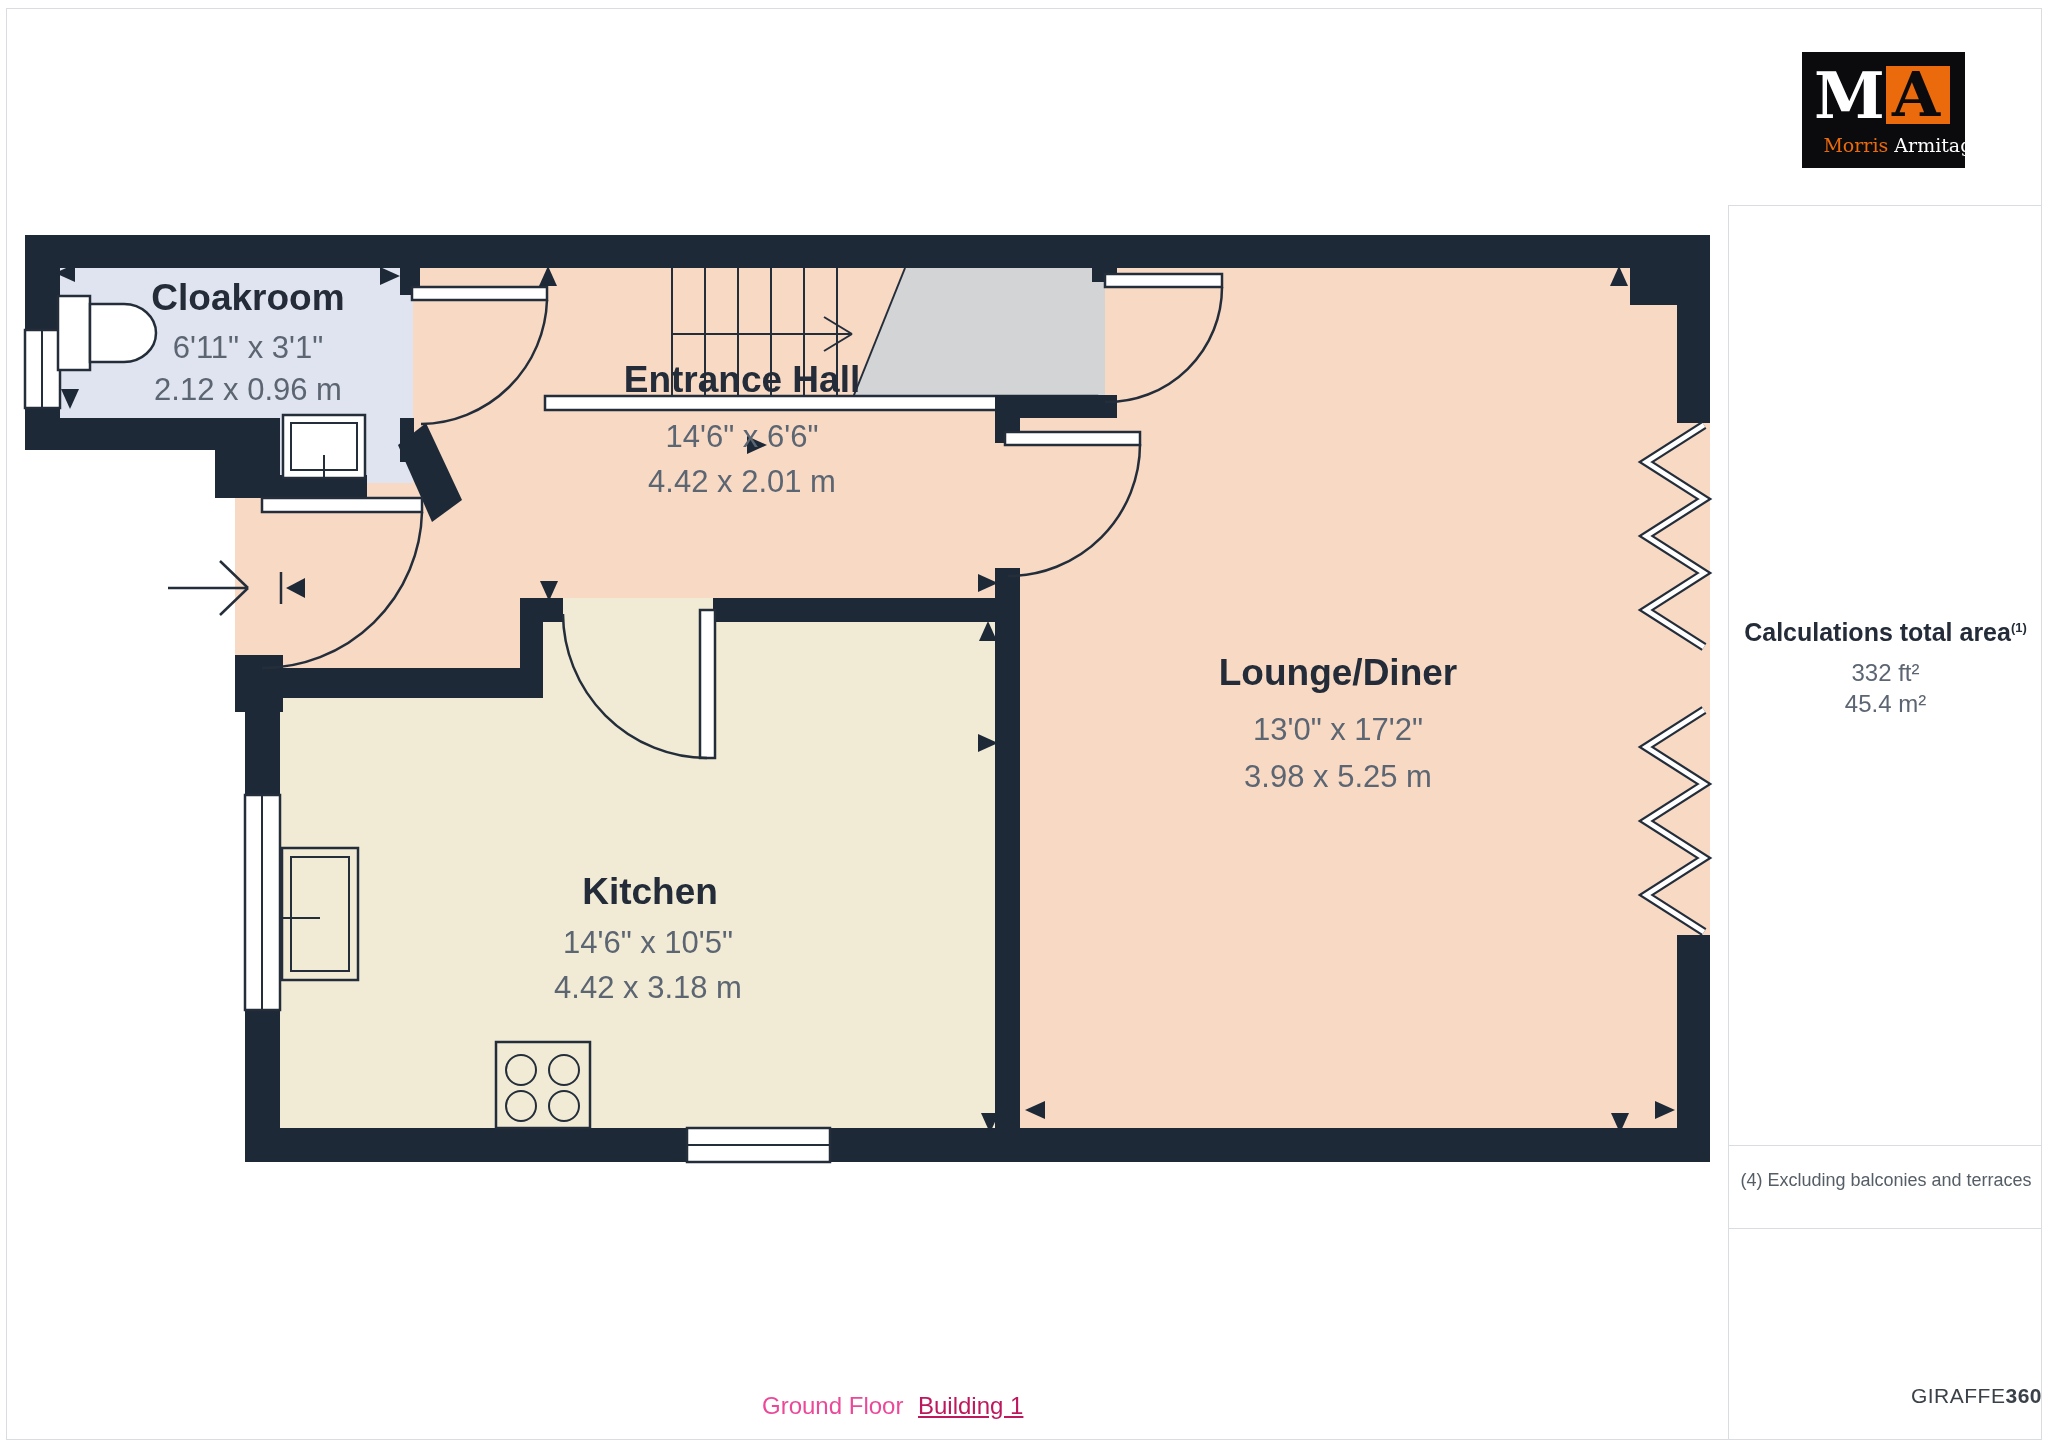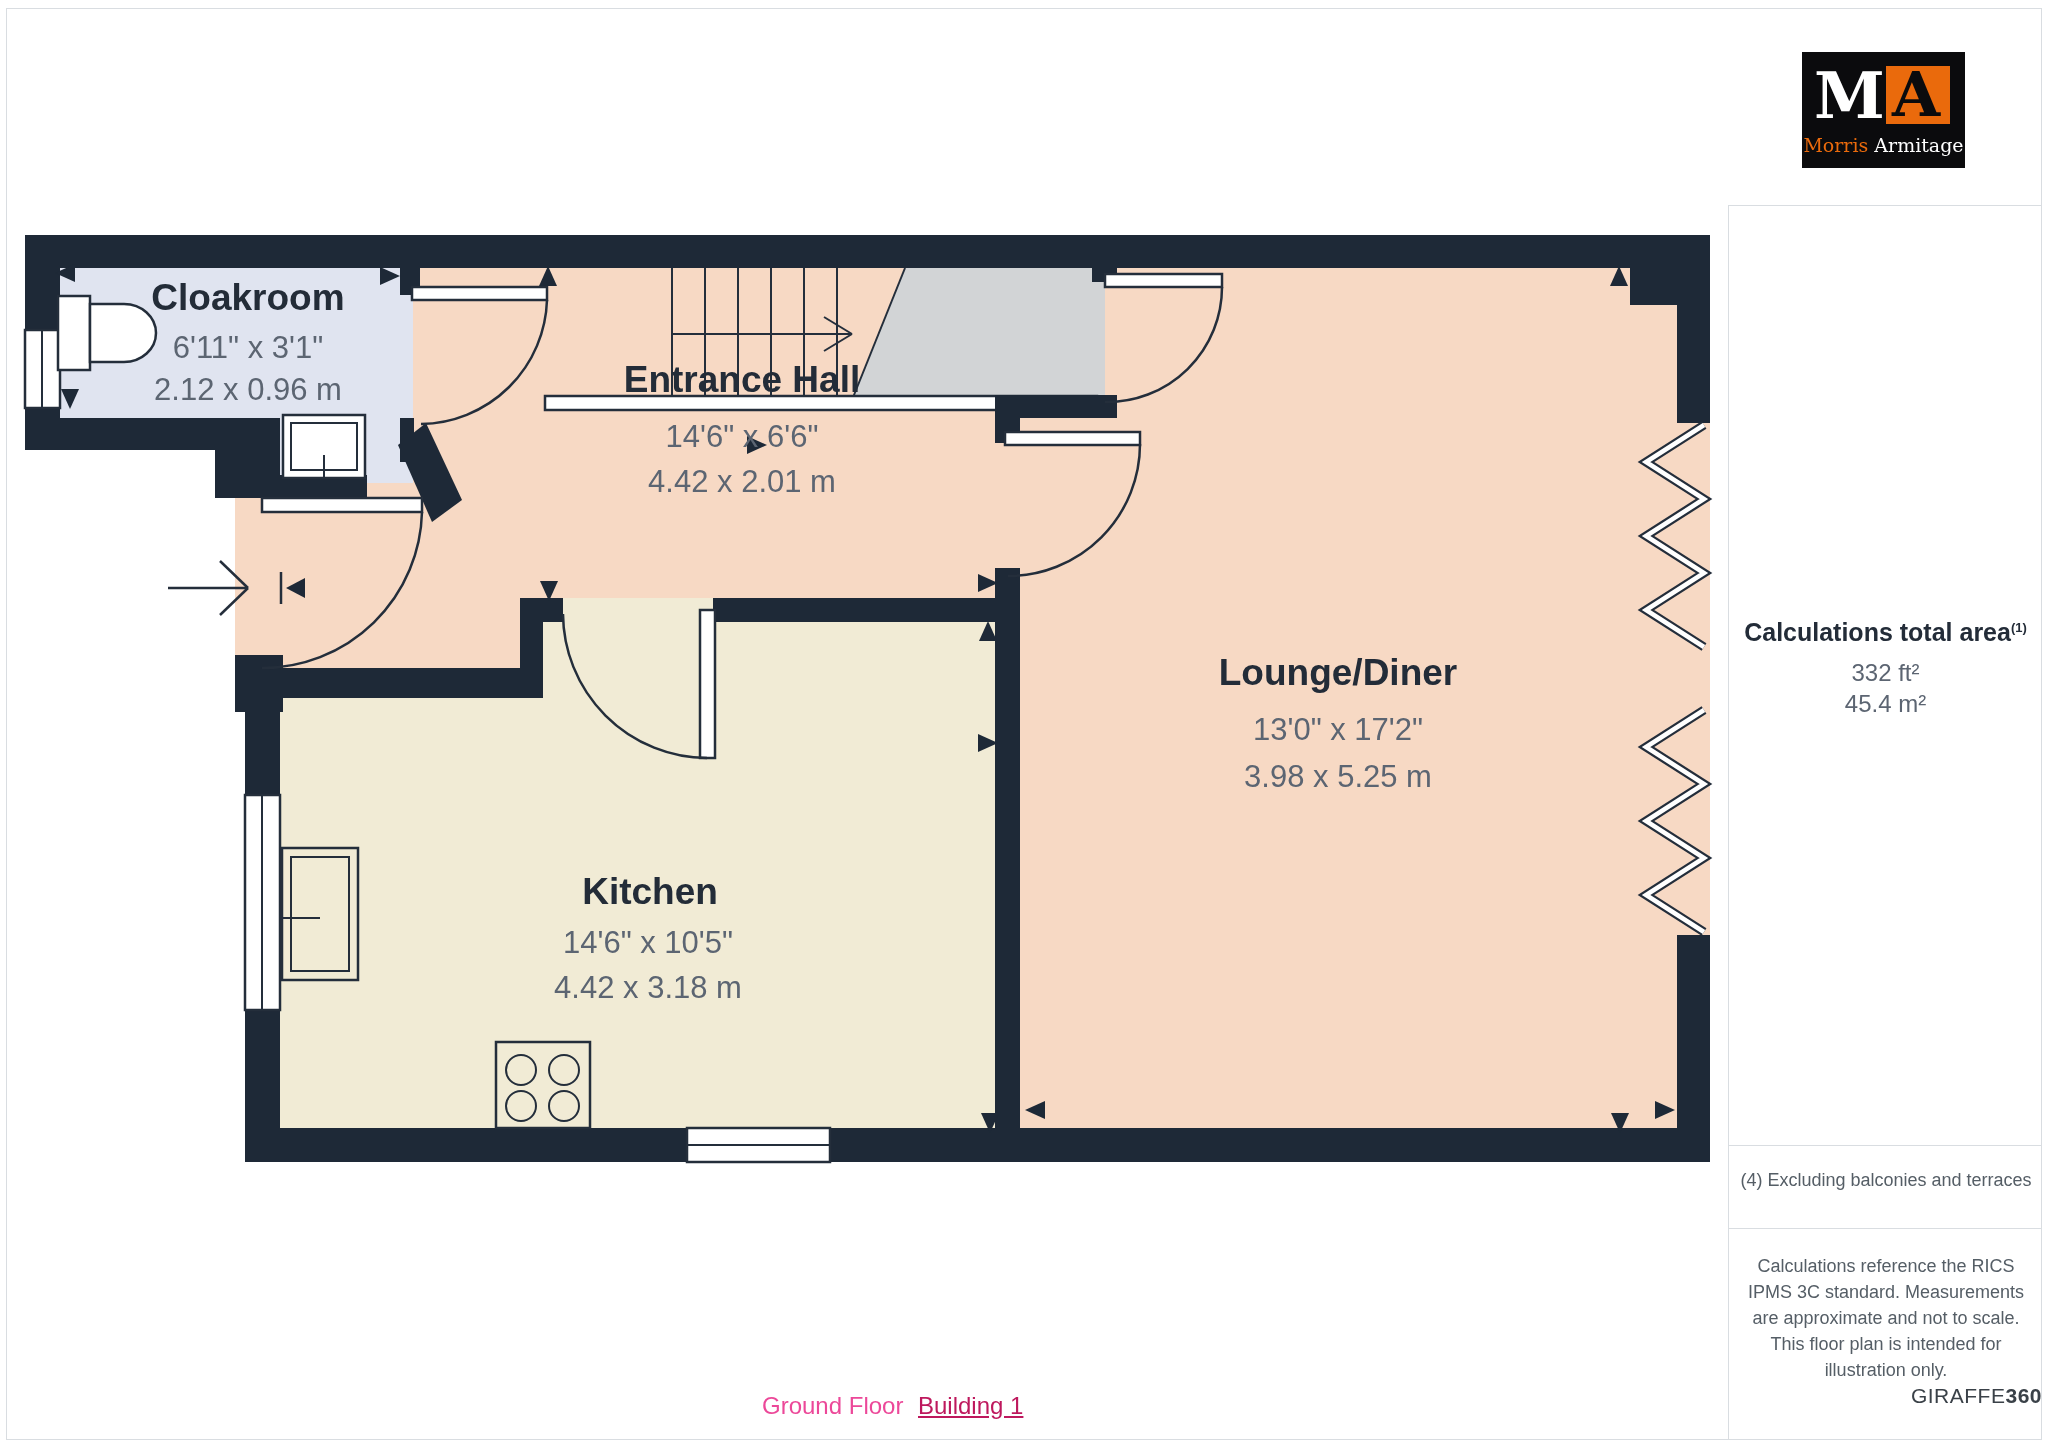--- a/index.html
+++ b/index.html
@@ -44,21 +44,21 @@
   .brand{position:absolute;left:1729px;top:1384px;width:313px;text-align:right;
          font-size:21px;letter-spacing:0.5px;color:#3a4148;}
   .brand .b{font-weight:700;}
 
   
   .logo{position:absolute;left:1802px;top:52px;width:163px;height:116px;background:#0b0b0d;}
   .logo .m{position:absolute;left:12px;top:6px;font:700 64px "DejaVu Serif",serif;color:#ffffff;}
   .logo .a-box{position:absolute;left:84px;top:14px;width:64px;height:58px;background:var(--orange);}
   .logo .a{position:absolute;left:6px;top:-8px;font:700 62px "DejaVu Serif",serif;color:#0b0b0d;}
   .logo .caption{position:absolute;left:0;top:82px;width:100%;text-align:center;
-                 font:400 19px "DejaVu Serif",serif;white-space:nowrap;}
+                 font:400 19px "DejaVu Serif",serif;white-space:nowrap;padding-left:20px;}
   .logo .c1{color:var(--orange);}
   .logo .c2{color:#ffffff;}
 
   
   .footer-label{position:absolute;top:1392px;font-size:24px;}
   .fl-floor{left:762px;font-weight:400;color:#ec4899;}
   .fl-building{left:918px;color:#be185d;text-decoration:underline;}
 </style>
 </head>
 <body>
@@ -251,20 +251,19 @@
   <div class="h-divider hd-foot1"></div>
   <div class="h-divider hd-foot2"></div>
 
   <div class="area-block">
     <div class="area-title"><span>Calculations total area</span><sup>(1)</sup></div>
     <div class="area-val">332 ft²</div>
     <div class="area-val">45.4 m²</div>
   </div>
 
   <div class="footnote">(4) Excluding balconies and terraces</div>
-  <div class="disclaimer">Calculations reference the RICS IPMS 3C standard. Measurements are approximate and not to scale. This floor plan is intended for illustration only.</div>
   <div class="brand"><span>GIRAFFE</span><span class="b">360</span></div>
 
   <div class="footer-label fl-floor">Ground Floor</div>
   <div class="footer-label fl-building">Building 1</div>
 
   <div class="frame"></div>
 </div>
 
 </body></html>

